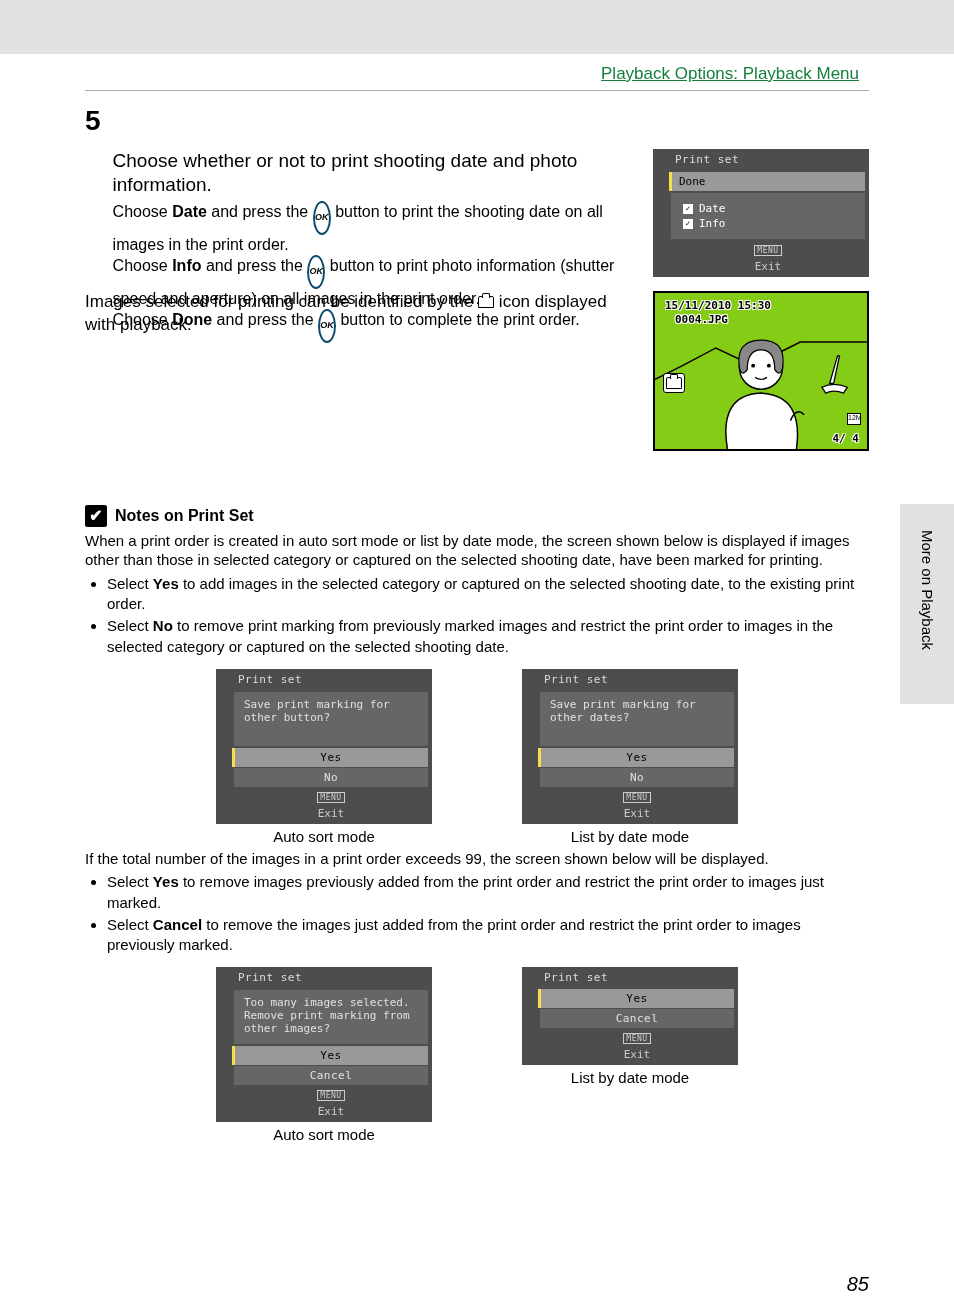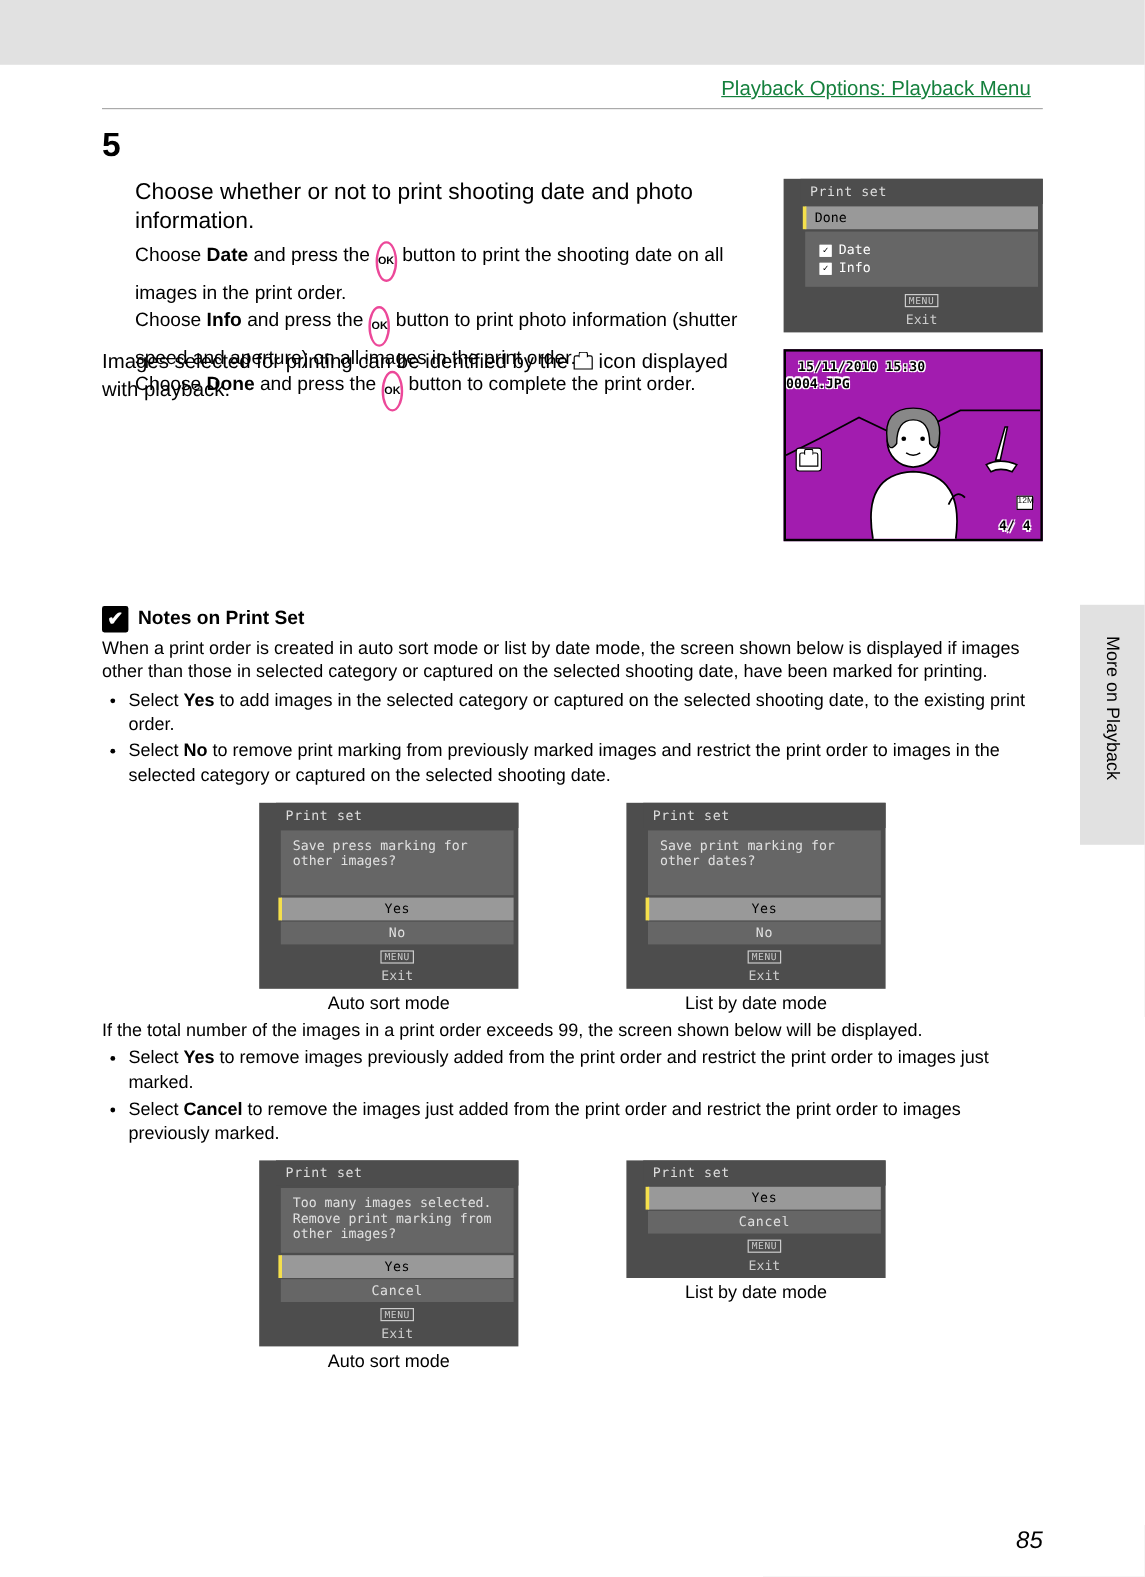--- a/index.html
+++ b/index.html
@@ -10,39 +10,39 @@
   .header-title { font-size: 17px; color: #15803d; text-decoration: underline; }
   .hr { border: none; border-top: 1px solid #aaa; margin: 0 85px 0 85px; }
   .content { padding: 18px 85px 0 85px; }
   .step-row { display: flex; gap: 12px; }
   .step-num { font-size: 28px; font-weight: 700; line-height: 1; margin-top: -2px; }
   .step-body { flex: 1; display: flex; gap: 18px; margin-top: 40px; }
   .step-text { flex: 1; }
   .step-title { font-size: 19px; font-weight: 400; line-height: 1.25; margin-bottom: 4px; }
   .step-para { font-size: 16px; line-height: 1.25; }
   .bold { font-weight: 700; }
-  .ok-btn { display: inline-flex; align-items: center; justify-content: center; width: 18px; height: 34px; border: 2px solid #ec4899; border-radius: 50%; font-size: 9px; font-weight: 700; vertical-align: -3px; }
+  .ok-btn { display: inline-flex; align-items: center; justify-content: center; width: 18px; height: 34px; border: 2px solid #0c4a6e; border-radius: 50%; font-size: 9px; font-weight: 700; vertical-align: -3px; font-style: italic; }
   .print-icon { display: inline-block; width: 16px; height: 12px; border: 1.5px solid #000; border-radius: 2px 2px 0 0; position: relative; vertical-align: -1px; }
   .print-icon::before { content:""; position:absolute; left:3px; right:3px; top:-4px; height:4px; border: 1.5px solid #000; border-bottom:none; border-radius: 2px 2px 0 0; background:#fff; }
 
   .screen { width: 216px; background: #4d4d4d; font-family: "Lucida Console", monospace; font-size: 11px; color: #e0e0e0; }
   .screen-sm { width: 216px; padding-left: 14px; }
   .sc-head { background: #4d4d4d; padding: 4px 8px; color: #ddd; letter-spacing: .5px; }
   .sc-sel { background: #999; margin: 2px 4px; padding: 3px 8px; color: #000; position:relative; }
   .sc-sel::before { content:""; position:absolute; left:-2px; top:0; bottom:0; width:3px; background:#f5e04c; }
   .sc-body { background: #666; margin: 2px 4px; padding: 8px 12px; color: #fff; }
   .sc-chk { display:flex; align-items:center; gap:6px; padding:1px 0; }
   .chkbox { width:10px; height:10px; border:1px solid #fff; display:inline-flex; align-items:center; justify-content:center; font-size:8px; background:#fff; color:#000; }
   .sc-foot { padding: 4px 8px; display:flex; align-items:center; gap:4px; color:#ccc;flex-direction:column; }
   .menu-badge { border:1px solid #ccc; padding:0 2px; font-size:8px; letter-spacing:.5px; }
 
-  .playback-preview { width: 216px; height: 160px; border: 2px solid #000; margin-top: 14px; position:relative; background: #a21caf; overflow:hidden; }
+  .playback-preview { width: 216px; height: 160px; border: 2px solid #000; margin-top: 14px; position:relative; background: #84cc16; overflow:hidden; }
   .pv-txt { position:absolute; font-family: "Lucida Console", monospace; font-size: 11px; font-weight: bold; text-shadow: 1px 1px 0 #fff, -1px -1px 0 #fff, 1px -1px 0 #fff, -1px 1px 0 #fff; }
   .pv-date { top:6px; left:10px; }
-  .pv-file { top:20px; left:0; }
+  .pv-file { top:20px; left:20px; }
   .pv-print { position:absolute; left:8px; top:80px; width:22px; height:20px; border:1.5px solid #000; border-radius:3px; background:#fff; display:flex; align-items:center; justify-content:center; }
   .pv-scene { position:absolute; left:0; right:0; top:0; bottom:0; }
   .pv-count { bottom: 4px; right: 8px; }
   .pv-icon-sm { position:absolute; bottom:4px; right:42px; width:14px; height:12px; border:1.5px solid #000; font-size:7px; text-align:center; background:#fff; }
 
   .followup { font-size: 17px; line-height:1.35; margin: 10px 0 0 0; max-width: 530px; }
 
   .notes-section { margin-top: 28px; }
   .notes-head { display:flex; align-items:center; gap:8px; margin-bottom: 4px; }
   .v-badge { width:22px; height:22px; background:#000; color:#fff; display:flex; align-items:center; justify-content:center; font-size:16px; font-weight:700; border-radius:2px; }
@@ -151,21 +151,21 @@
       <div class="notes-para">When a print order is created in auto sort mode or list by date mode, the screen shown below is displayed if images other than those in selected category or captured on the selected shooting date, have been marked for printing.</div>
       <ul class="notes">
         <li><span>Select </span><span class="bold">Yes</span><span> to add images in the selected category or captured on the selected shooting date, to the existing print order.</span></li>
         <li><span>Select </span><span class="bold">No</span><span> to remove print marking from previously marked images and restrict the print order to images in the selected category or captured on the selected shooting date.</span></li>
       </ul>
 
       <div class="dialog-row">
         <div class="dialog-wrap">
           <div class="screen screen-sm">
             <div class="sc-head">Print set</div>
-            <div class="sc-msg">Save press marking for other images?</div>
+            <div class="sc-msg">Save print marking for other button?</div>
             <div class="sc-opt sel">Yes</div>
             <div class="sc-opt">No</div>
             <div class="sc-foot">
                 <span class="menu-badge">MENU</span>
                 <span>Exit</span>
               </div>
           </div>
           <div class="dialog-cap">Auto sort mode</div>
         </div>
         <div class="dialog-wrap">

